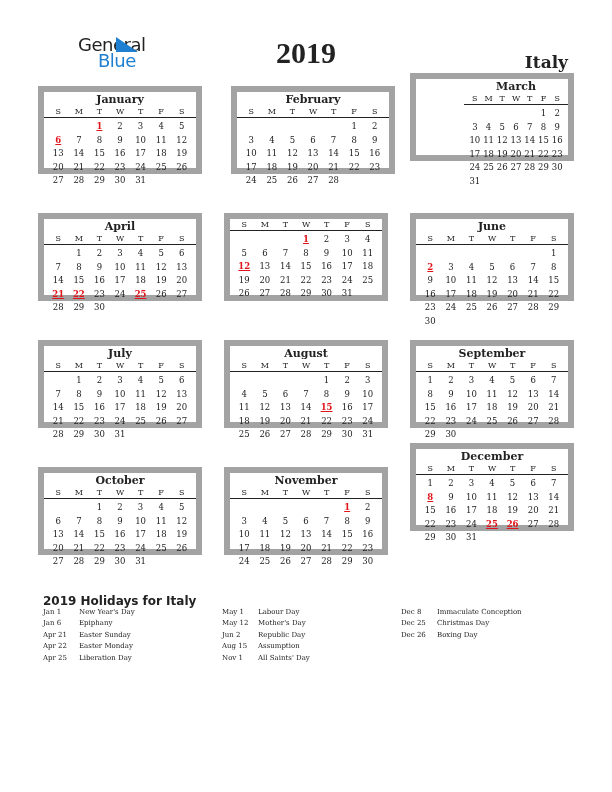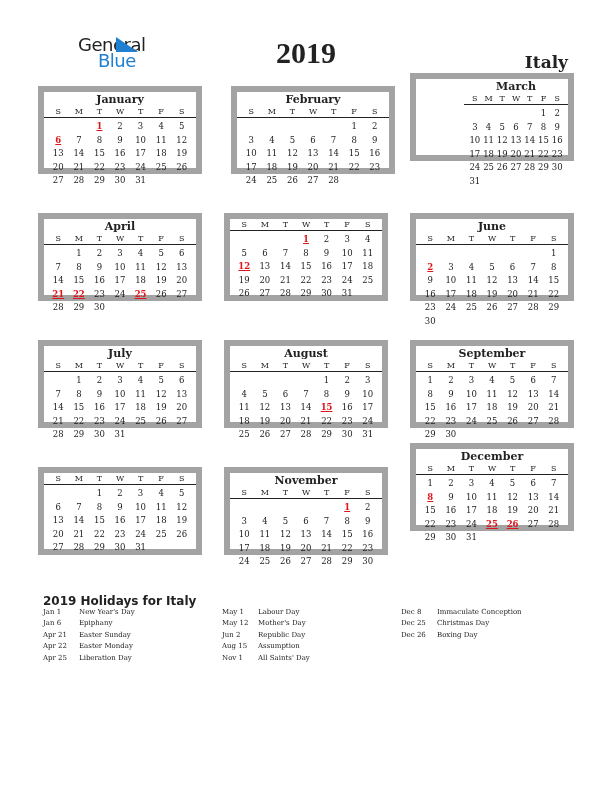--- a/index.html
+++ b/index.html
@@ -452,20 +452,21 @@
         <span>24</span>
         <span>25</span>
         <span>26</span>
         <span>27</span>
         <span>28</span>
         <span>29</span>
         <span>30</span>
       </div>
     </div>
     <div class="month" style="left: 38px; top: 467px;">
+      <div class="mname">October</div>
       <div class="dow">
         <span>S</span>
         <span>M</span>
         <span>T</span>
         <span>W</span>
         <span>T</span>
         <span>F</span>
         <span>S</span>
       </div>
       <div class="days">

